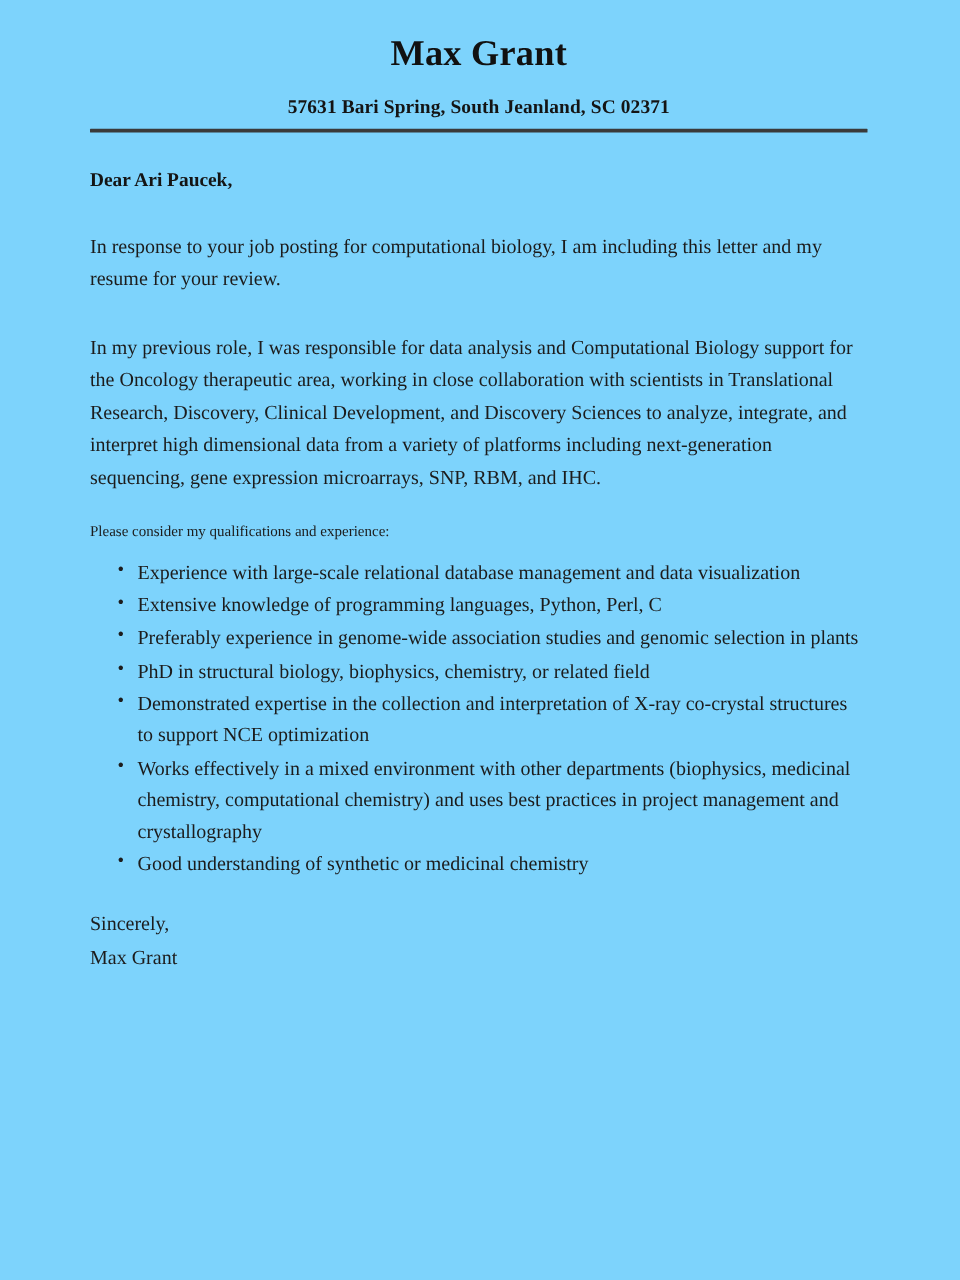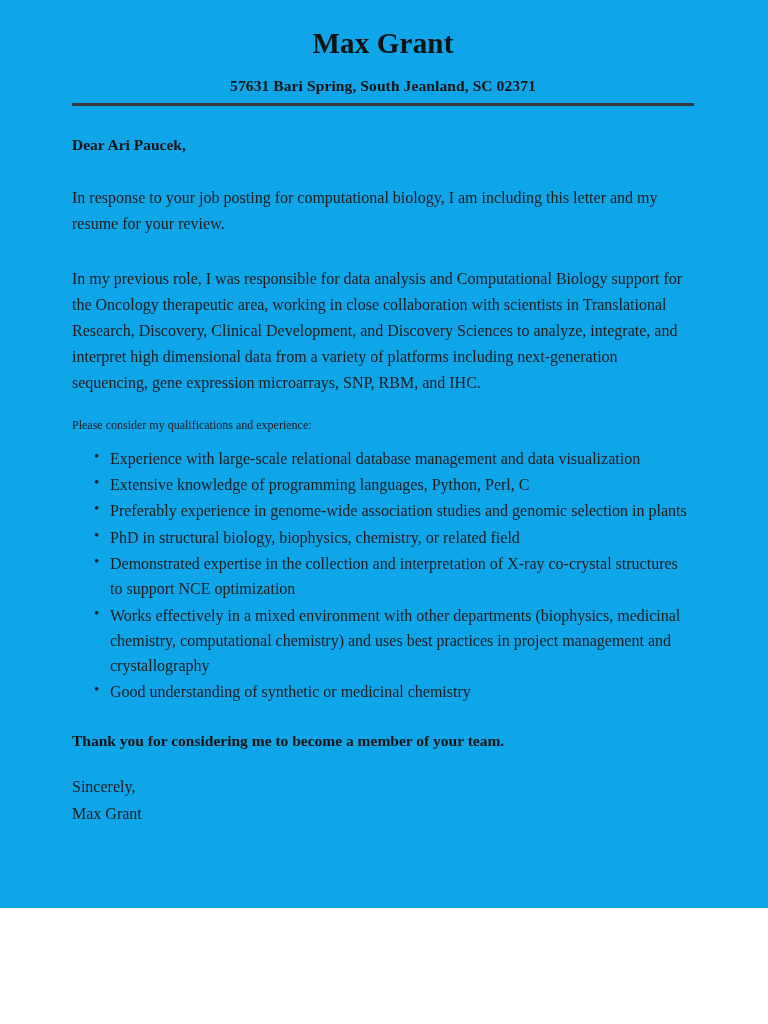--- a/index.html
+++ b/index.html
@@ -12,22 +12,22 @@
     width: 768px;
     height: 1024px;
     font-family: "Liberation Serif", "DejaVu Serif", serif;
     color: #1a1a1a;
     -webkit-font-smoothing: antialiased;
     overflow: hidden;
   }
   .page {
     position: relative;
     width: 768px;
-    height: 908px;
-    background: #0ea5e9;
+    height: 1024px;
+    background: #7dd3fc;
     box-sizing: border-box;
   }
   .content {
     position: absolute;
     left: 72px;
     top: 0;
     width: 622px;
   }
 
   
@@ -151,21 +151,20 @@
       <ul class="qualifications">
         <li>Experience with large-scale relational database management and data visualization</li>
         <li>Extensive knowledge of programming languages, Python, Perl, C</li>
         <li>Preferably experience in genome-wide association studies and genomic selection in plants</li>
         <li>PhD in structural biology, biophysics, chemistry, or related field</li>
         <li>Demonstrated expertise in the collection and interpretation of X-ray co-crystal structures to support NCE optimization</li>
         <li>Works effectively in a mixed environment with other departments (biophysics, medicinal chemistry, computational chemistry) and uses best practices in project management and crystallography</li>
         <li>Good understanding of synthetic or medicinal chemistry</li>
       </ul>
 
-      <div class="closing-bold">Thank you for considering me to become a member of your team.</div>
 
       <div class="signoff">Sincerely,</div>
 
       <div class="signoff-name">Max Grant</div>
 
     </div>
   </div>
 </div>
 
 </body></html>

